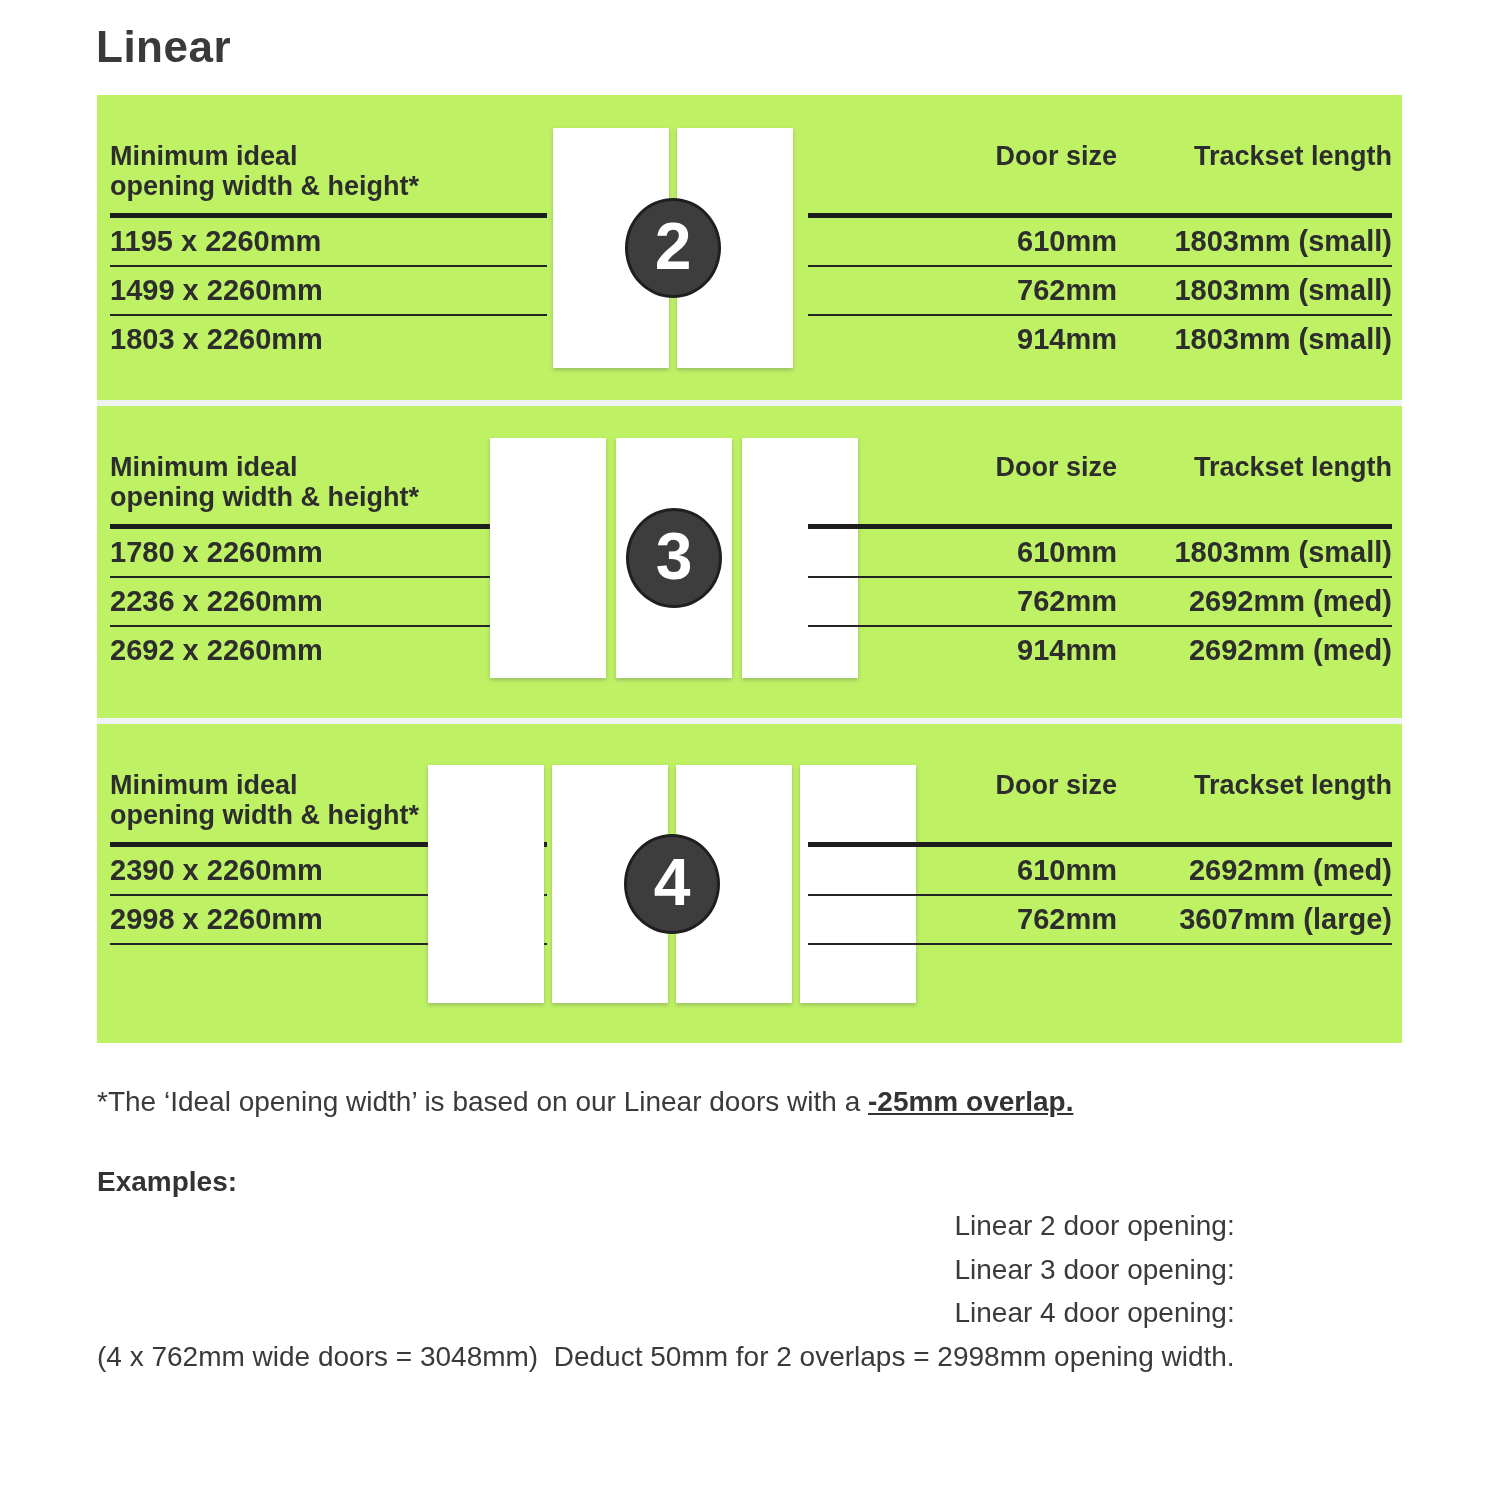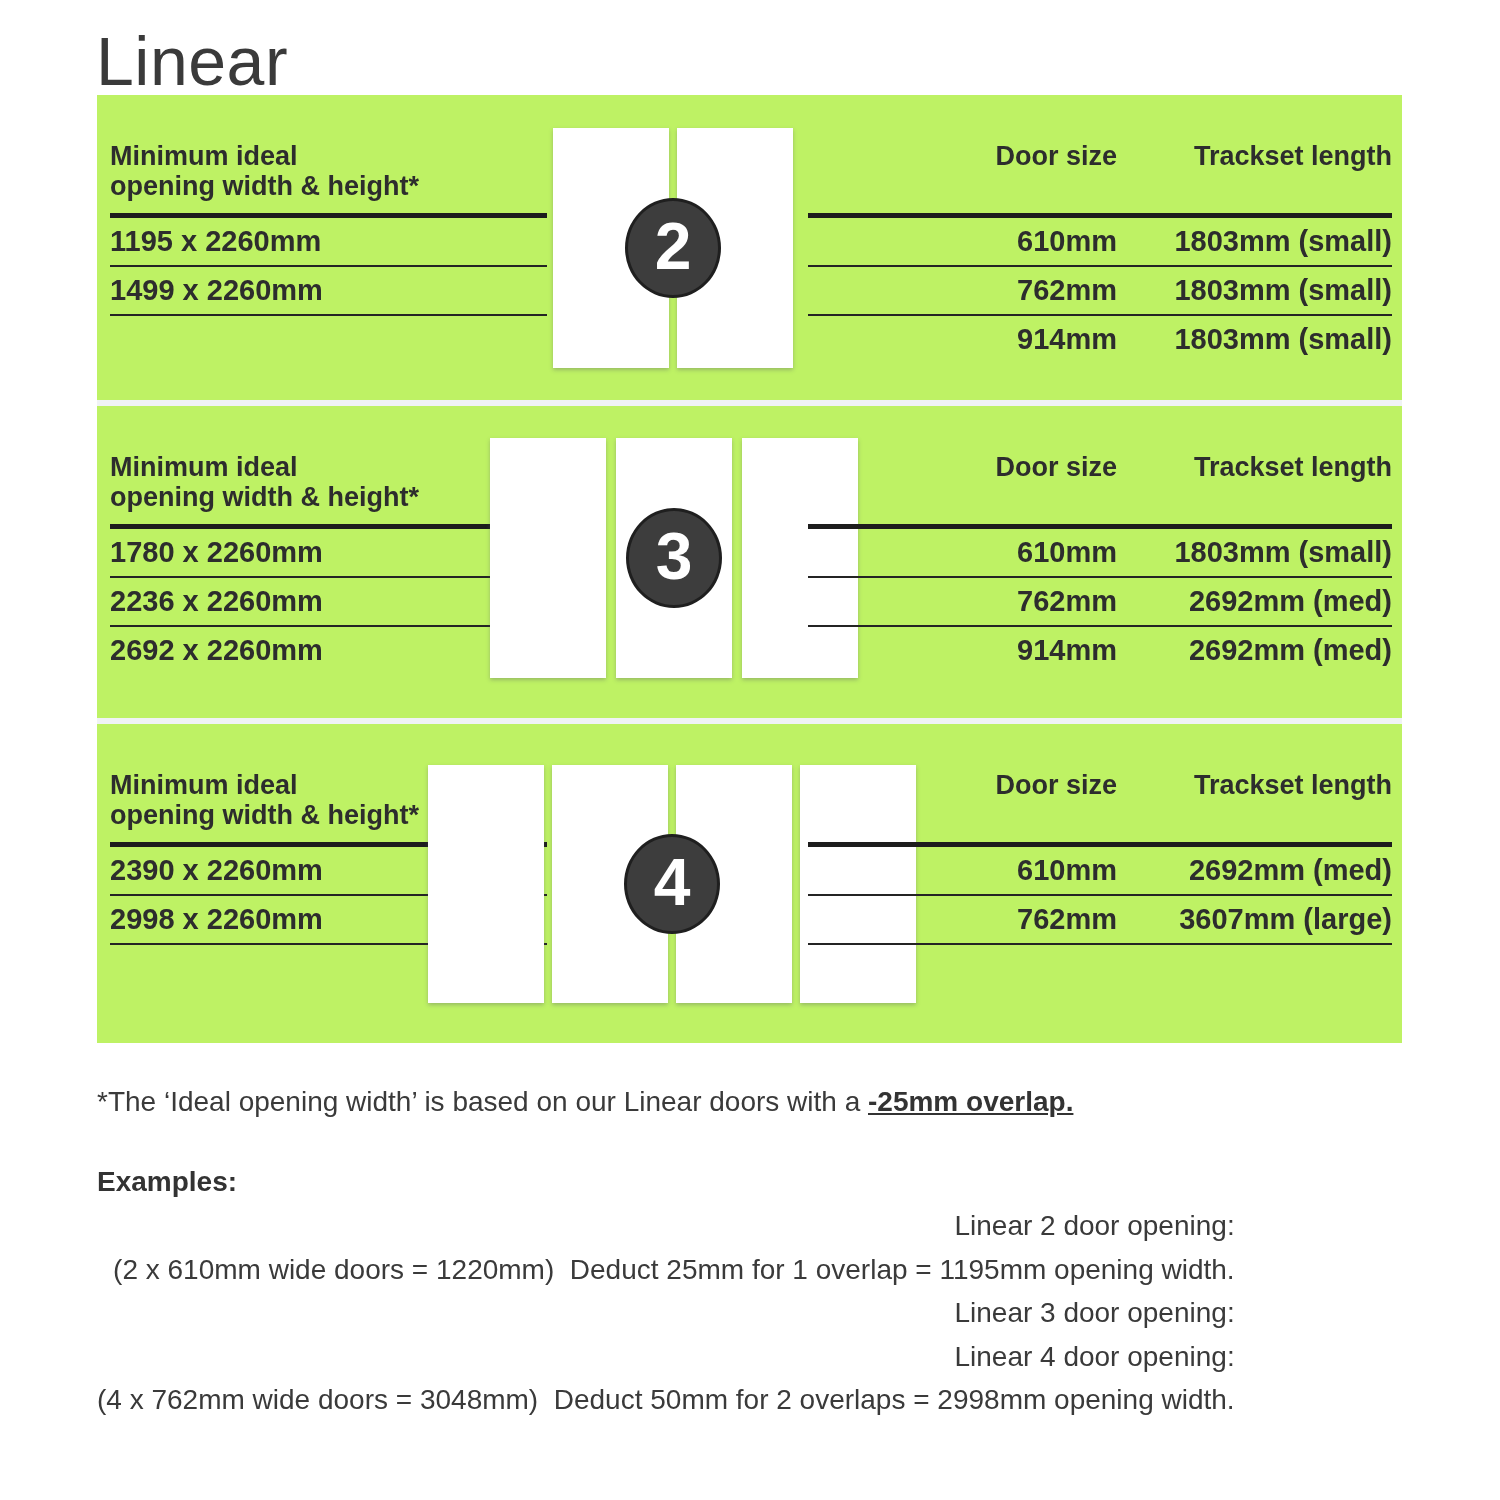--- a/index.html
+++ b/index.html
@@ -9,22 +9,22 @@
     height: 1500px;
     background: #ffffff;
     font-family: "Liberation Sans", sans-serif;
     color: #2d2d2d;
     overflow: hidden;
   }
   .title {
     position: absolute;
     left: 96px;
     top: 22px;
-    font-size: 68px;
-    font-weight: 400;
+    font-size: 44px;
+    font-weight: 700;
     color: #3a3a3a;
     letter-spacing: 0.5px;
   }
   .panel {
     position: absolute;
     left: 97px;
     top: 95px;
     width: 1305px;
     height: 948px;
     background: #bef264;
@@ -156,20 +156,23 @@
           <div>Minimum ideal</div>
           <div>opening width &amp; height*</div>
         </div>
         <div class="thick-rule"></div>
         <div class="row">
             <span>1195 x 2260mm</span>
           </div>
         <div class="row">
             <span>1499 x 2260mm</span>
           </div>
+        <div class="row no-line">
+            <span>1803 x 2260mm</span>
+          </div>
       </div>
 
       <div class="diagram diagram-1">
         <div class="door"></div>
         <div class="door"></div>
         <div class="badge">2</div>
       </div>
 
       <div class="right-table">
         <div class="tbl-hdr">
@@ -283,19 +286,18 @@
     </div>
 
   </div>
 
   <div class="footnote"><span>*The ‘Ideal opening width’ is based on our Linear doors with a </span><b>-25mm overlap.</b></div>
 
   <div class="examples-heading">Examples:</div>
 
   <div class="examples">
     <div class="example-line">Linear 2 door opening:</div>
-    <div class="example-line">(2 x 610mm wide doors = 1220mm)  Deduct 25mm for 1 overlap = 1195mm opening width.</div>
     <div class="example-line">Linear 3 door opening:</div>
     <div class="example-line">Linear 4 door opening:</div>
     <div class="example-line">(4 x 762mm wide doors = 3048mm)  Deduct 50mm for 2 overlaps = 2998mm opening width.</div>
   </div>
 
 </div>
 
 </body></html>

